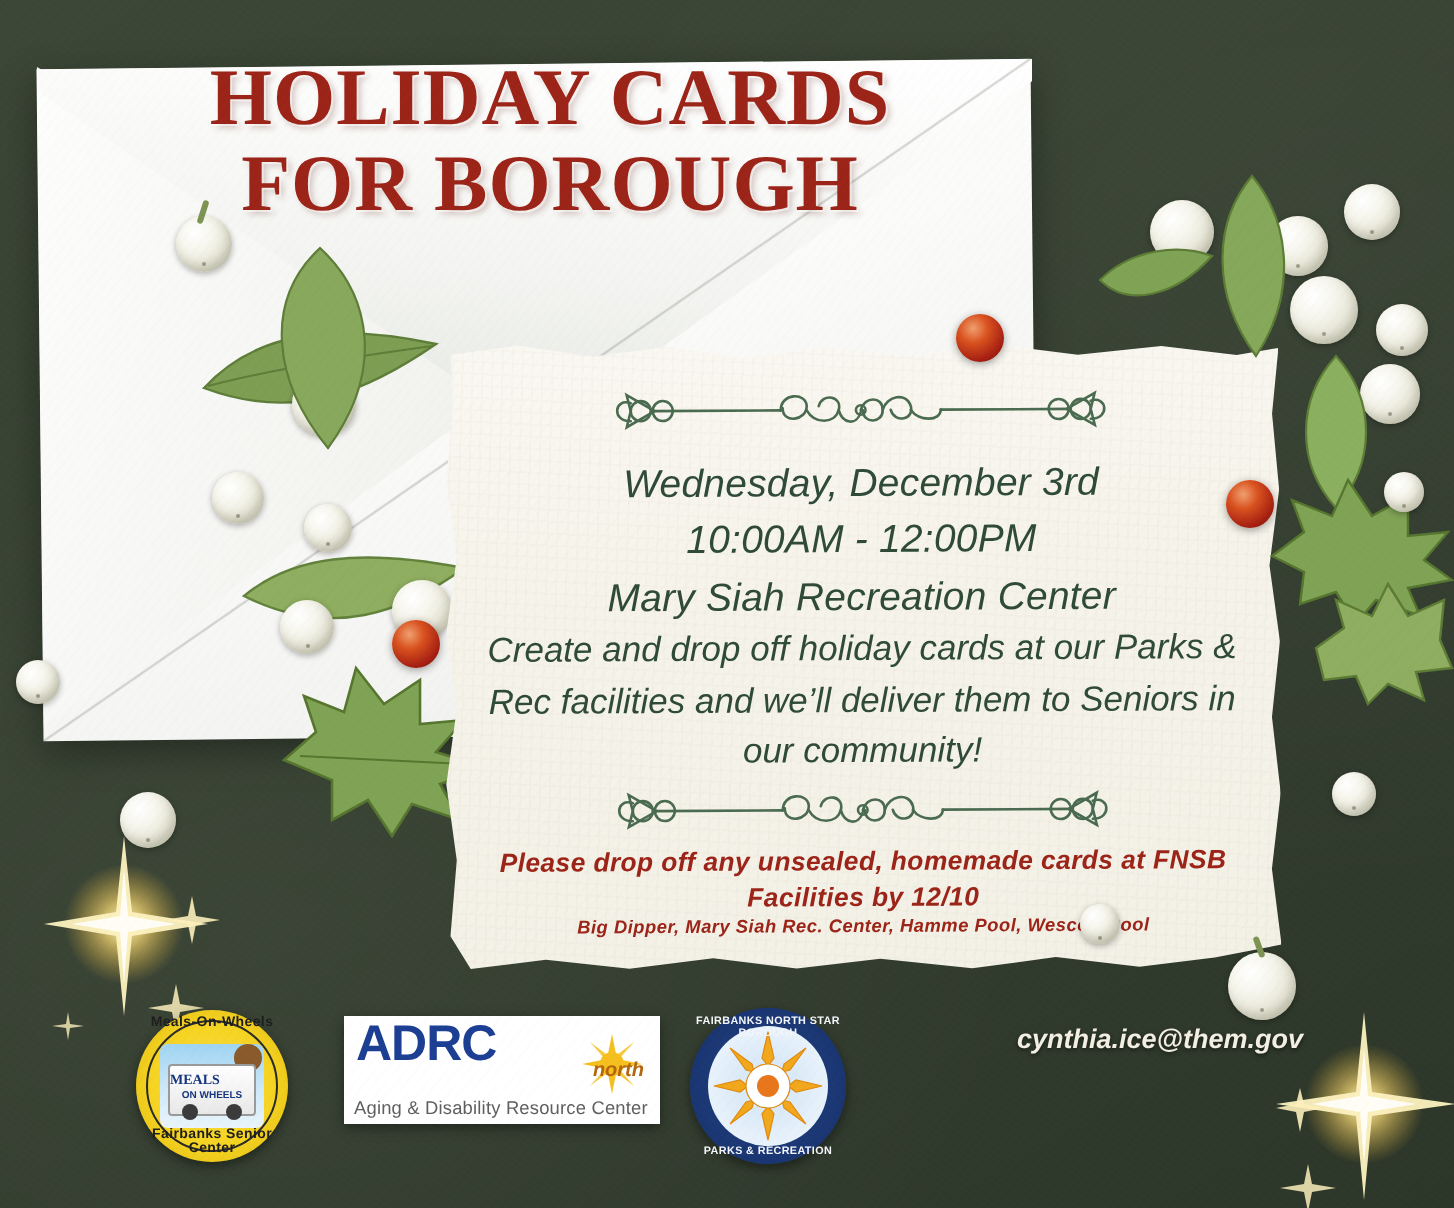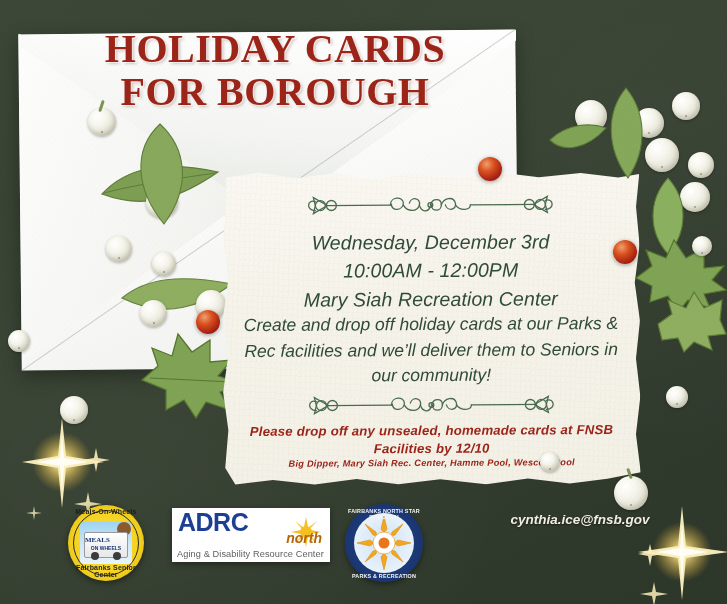--- a/index.html
+++ b/index.html
@@ -178,21 +178,21 @@
   .adrc-main{
     position:absolute;left:6px;top:2px;
     color:#1c3f94;font-weight:bold;font-size:25px;
     font-family:"Liberation Sans",sans-serif;letter-spacing:-0.5px;line-height:1;
   }
   .adrc-sun{
     position:absolute;right:9px;top:9px;width:30px;height:30px;
   }
   .adrc-north{
     position:absolute;right:8px;top:22px;color:#b4660d;font-weight:bold;
-    font-size:14px;font-style:italic;
+    font-size:10px;font-style:italic;
   }
   .adrc-sub{
     position:absolute;left:5px;bottom:3px;right:4px;
     color:#5f5f5f;font-size:9.2px;letter-spacing:.1px;white-space:nowrap;
   }
 
   .logo-parks{
     position:absolute;left:345px;top:504px;width:78px;height:78px;border-radius:50%;
     background:radial-gradient(circle at 50% 50%, #ffffff 0%, #f2f6fb 46%, #1d3a78 47%, #16306a 100%);
     box-shadow:0 2px 6px rgba(0,0,0,.45);
@@ -466,17 +466,17 @@
           <circle cx="30" cy="30" r="11" fill="#ffffff" stroke="#e08a10"></circle>
           <circle cx="30" cy="30" r="5.5" fill="#e8771c" stroke="none"></circle>
         </g>
       </svg>
     </div>
     <div class="parks-top">FAIRBANKS NORTH STAR BOROUGH</div>
     <div class="parks-bot">PARKS &amp; RECREATION</div>
   </div>
 
   <div class="contact">
-    <div>cynthia.ice@fnsb.gov</div>
+    <div>cynthia.ice@them.gov</div>
   </div>
 
   <div id="grain"></div>
 </div>
 
 </body></html>

